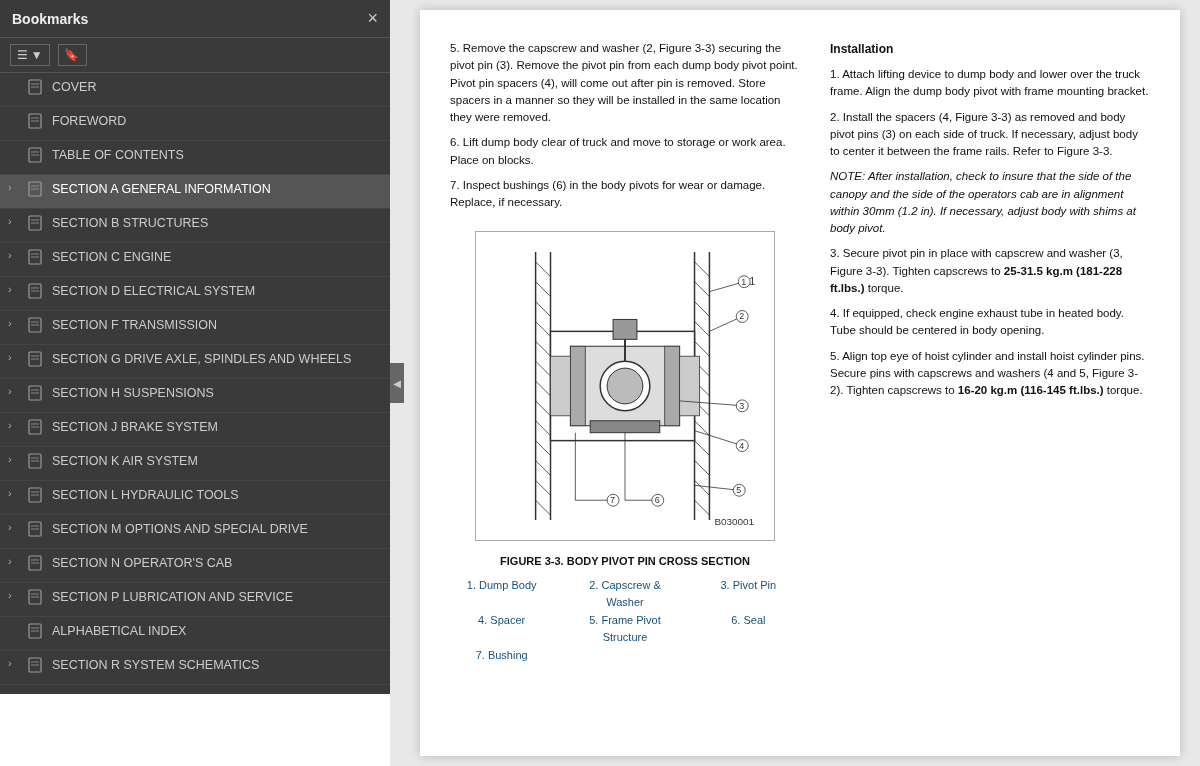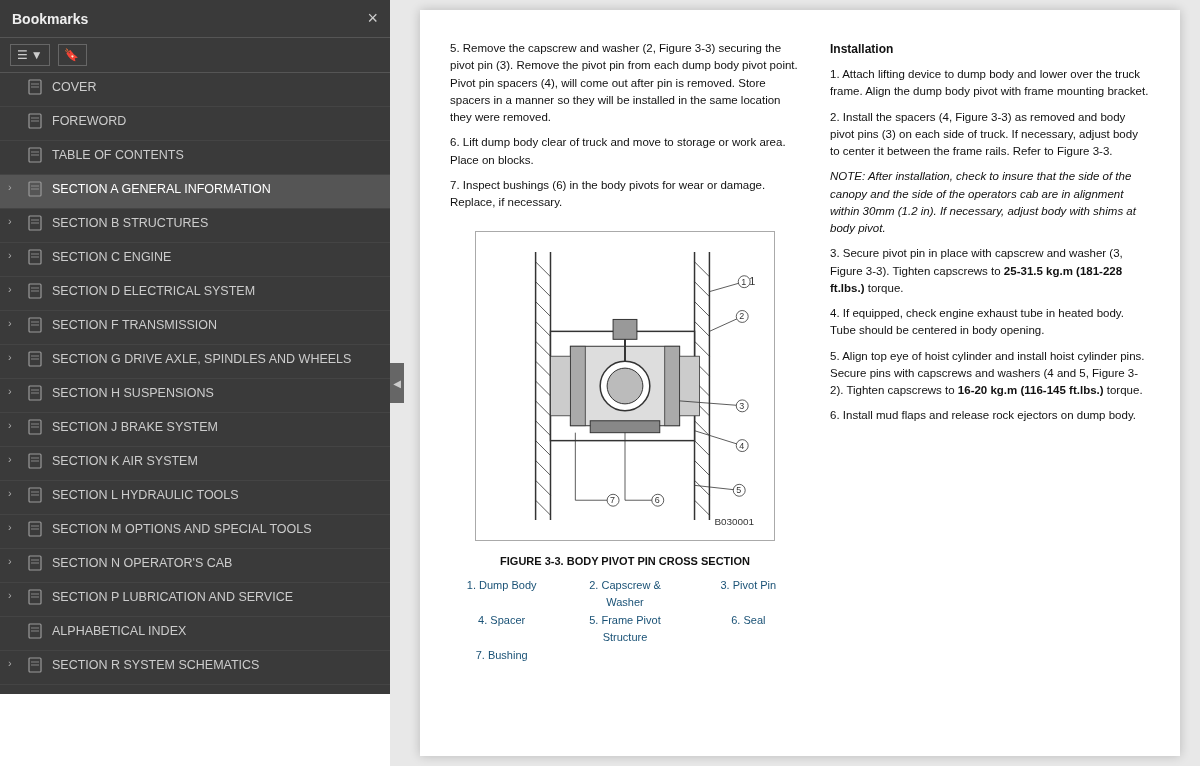--- a/index.html
+++ b/index.html
@@ -342,21 +342,21 @@
           </svg></span>
         <span class="bookmark-label">SECTION L HYDRAULIC TOOLS</span>
       </div>
       <div class="bookmark-item">
         <span class="expand-arrow">›</span>
         <span class="bookmark-icon"><svg width="14" height="16" viewBox="0 0 14 16">
             <rect x="1" y="1" width="12" height="14" rx="1" fill="none" stroke="#999" stroke-width="1.2"></rect>
             <line x1="3" y1="5" x2="11" y2="5" stroke="#999" stroke-width="0.8"></line>
             <line x1="3" y1="8" x2="11" y2="8" stroke="#999" stroke-width="0.8"></line>
           </svg></span>
-        <span class="bookmark-label">SECTION M OPTIONS AND SPECIAL TOOLS</span>
+        <span class="bookmark-label">SECTION M OPTIONS AND SPECIAL DRIVE</span>
       </div>
       <div class="bookmark-item">
         <span class="expand-arrow">›</span>
         <span class="bookmark-icon"><svg width="14" height="16" viewBox="0 0 14 16">
             <rect x="1" y="1" width="12" height="14" rx="1" fill="none" stroke="#999" stroke-width="1.2"></rect>
             <line x1="3" y1="5" x2="11" y2="5" stroke="#999" stroke-width="0.8"></line>
             <line x1="3" y1="8" x2="11" y2="8" stroke="#999" stroke-width="0.8"></line>
           </svg></span>
         <span class="bookmark-label">SECTION N  OPERATOR'S CAB</span>
       </div>
@@ -511,18 +511,17 @@
         <div class="section-heading">Installation</div>
         <ol class="numbered-list" id="install-steps-list">
             <li data-num="1">Attach lifting device to dump body and lower over the truck frame. Align the dump body pivot with frame mounting bracket.</li>
             <li data-num="2">Install the spacers (4, Figure 3-3) as removed and body pivot pins (3) on each side of truck. If necessary, adjust body to center it between the frame rails. Refer to Figure 3-3.</li>
           </ol>
         <p class="note-italic">NOTE: After installation, check to insure that the side of the canopy and the side of the operators cab are in alignment within 30mm (1.2 in). If necessary, adjust body with shims at body pivot.</p>
         <ol class="numbered-list" id="more-steps-list">
             <li data-num="3">Secure pivot pin in place with capscrew and washer (3, Figure 3-3). Tighten capscrews to <strong>25-31.5 kg.m (181-228 ft.lbs.)</strong> torque.</li>
             <li data-num="4">If equipped, check engine exhaust tube in heated body. Tube should be centered in body opening.</li>
             <li data-num="5">Align top eye of hoist cylinder and install hoist cylinder pins. Secure pins with capscrews and washers (4 and 5, Figure 3-2). Tighten capscrews to <strong>16-20 kg.m (116-145 ft.lbs.)</strong> torque.</li>
-            <li data-num="6">Install mud flaps and release rock ejectors on dump body.</li>
           </ol>
       </div>
     </div>
   </div>
 </div>
 
 </body></html>

